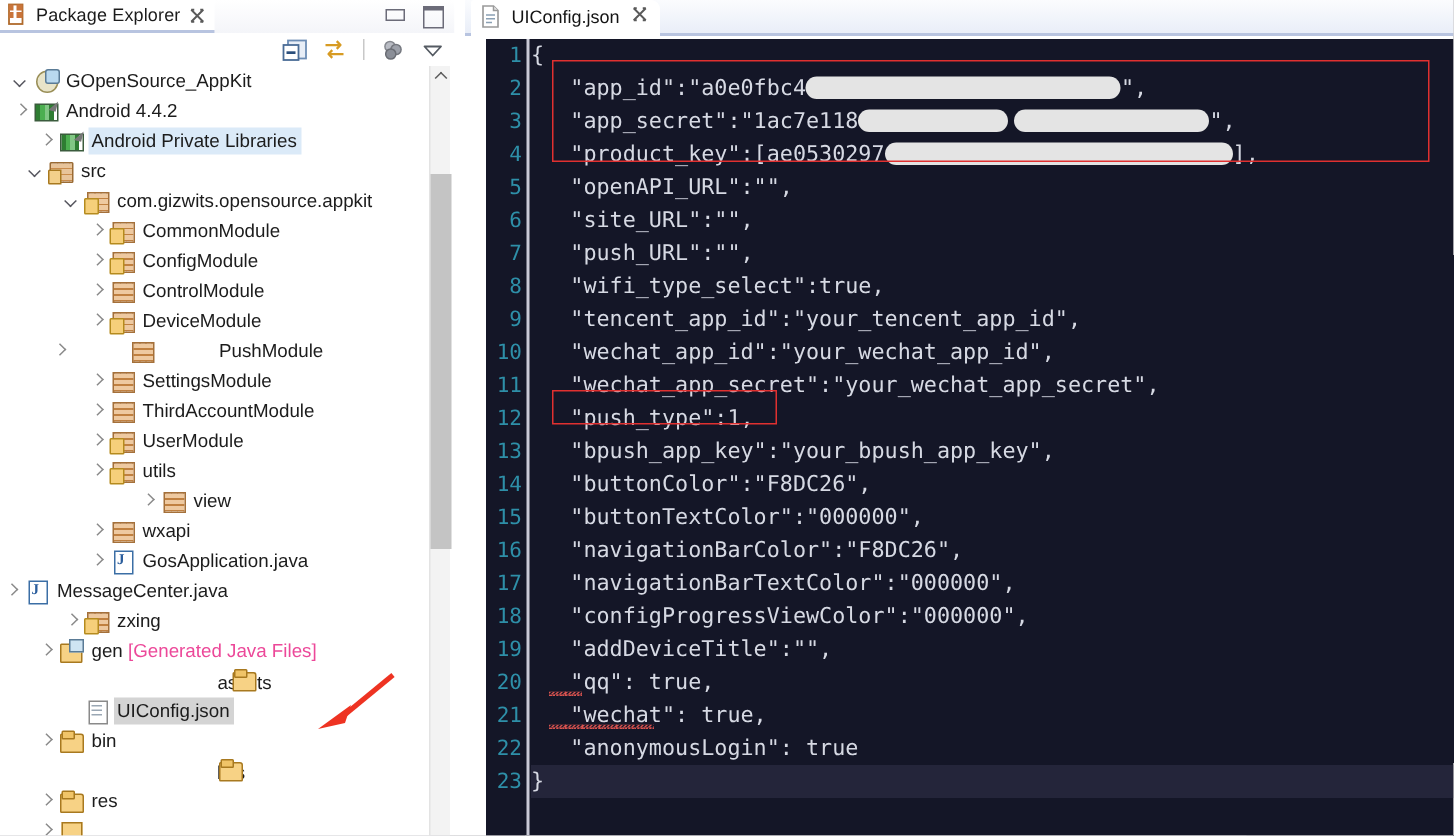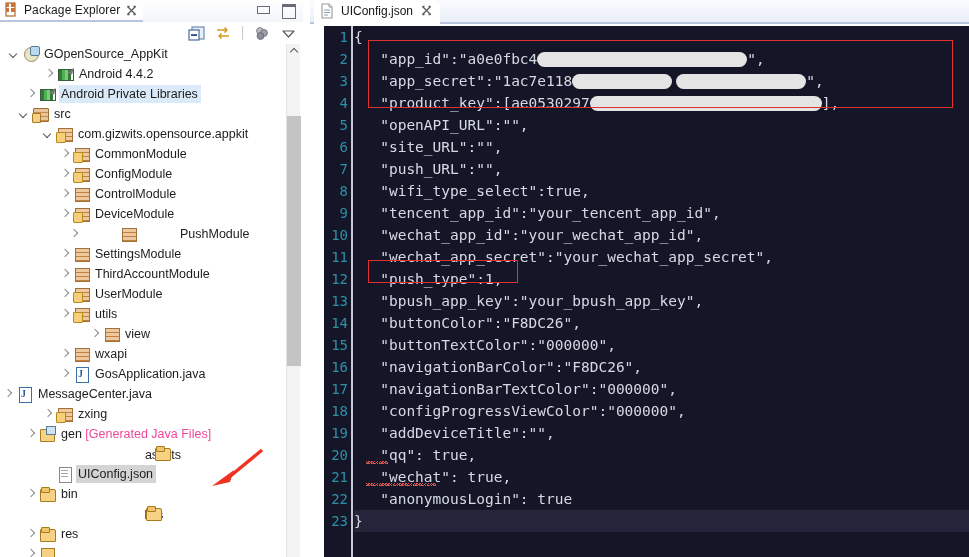--- a/index.html
+++ b/index.html
@@ -295,21 +295,21 @@
         </svg>
       </div>
     </div>
 
     <div class="tree-scroll">
         <div class="tree-row" style="padding-left: 6px;">
           <span class="twisty expanded"></span>
           <span class="ticon ic-project"></span>
           <span class="label">GOpenSource_AppKit</span>
         </div>
-        <div class="tree-row" style="padding-left: 41px;">
+        <div class="tree-row" style="padding-left: 6px;">
           <span class="twisty collapsed"></span>
           <span class="ticon ic-lib"></span>
           <span class="label">Android 4.4.2</span>
         </div>
         <div class="tree-row sel-blue" style="padding-left: 23px;">
           <span class="twisty collapsed"></span>
           <span class="ticon ic-lib"></span>
           <span class="label">Android Private Libraries</span>
         </div>
         <div class="tree-row" style="padding-left: 16px;">
@@ -335,21 +335,21 @@
         <div class="tree-row" style="padding-left: 57px;">
           <span class="twisty collapsed"></span>
           <span class="ticon ic-package"></span>
           <span class="label">ControlModule</span>
         </div>
         <div class="tree-row" style="padding-left: 57px;">
           <span class="twisty collapsed"></span>
           <span class="ticon ic-package ic-package-warn"></span>
           <span class="label">DeviceModule</span>
         </div>
-        <div class="tree-row" style="padding-left: 66px; gap: 38px;">
+        <div class="tree-row" style="padding-left: 32px; gap: 38px;">
           <span class="twisty collapsed"></span>
           <span class="ticon ic-package"></span>
           <span class="label">PushModule</span>
         </div>
         <div class="tree-row" style="padding-left: 57px;">
           <span class="twisty collapsed"></span>
           <span class="ticon ic-package"></span>
           <span class="label">SettingsModule</span>
         </div>
         <div class="tree-row" style="padding-left: 57px;">
@@ -360,21 +360,21 @@
         <div class="tree-row" style="padding-left: 57px;">
           <span class="twisty collapsed"></span>
           <span class="ticon ic-package ic-package-warn"></span>
           <span class="label">UserModule</span>
         </div>
         <div class="tree-row" style="padding-left: 57px;">
           <span class="twisty collapsed"></span>
           <span class="ticon ic-package ic-package-warn"></span>
           <span class="label">utils</span>
         </div>
-        <div class="tree-row" style="padding-left: 87px;">
+        <div class="tree-row" style="padding-left: 63px; margin-left: 28px;">
           <span class="twisty collapsed"></span>
           <span class="ticon ic-package"></span>
           <span class="label">view</span>
         </div>
         <div class="tree-row" style="padding-left: 57px;">
           <span class="twisty collapsed"></span>
           <span class="ticon ic-package"></span>
           <span class="label">wxapi</span>
         </div>
         <div class="tree-row" style="padding-left: 57px;">

